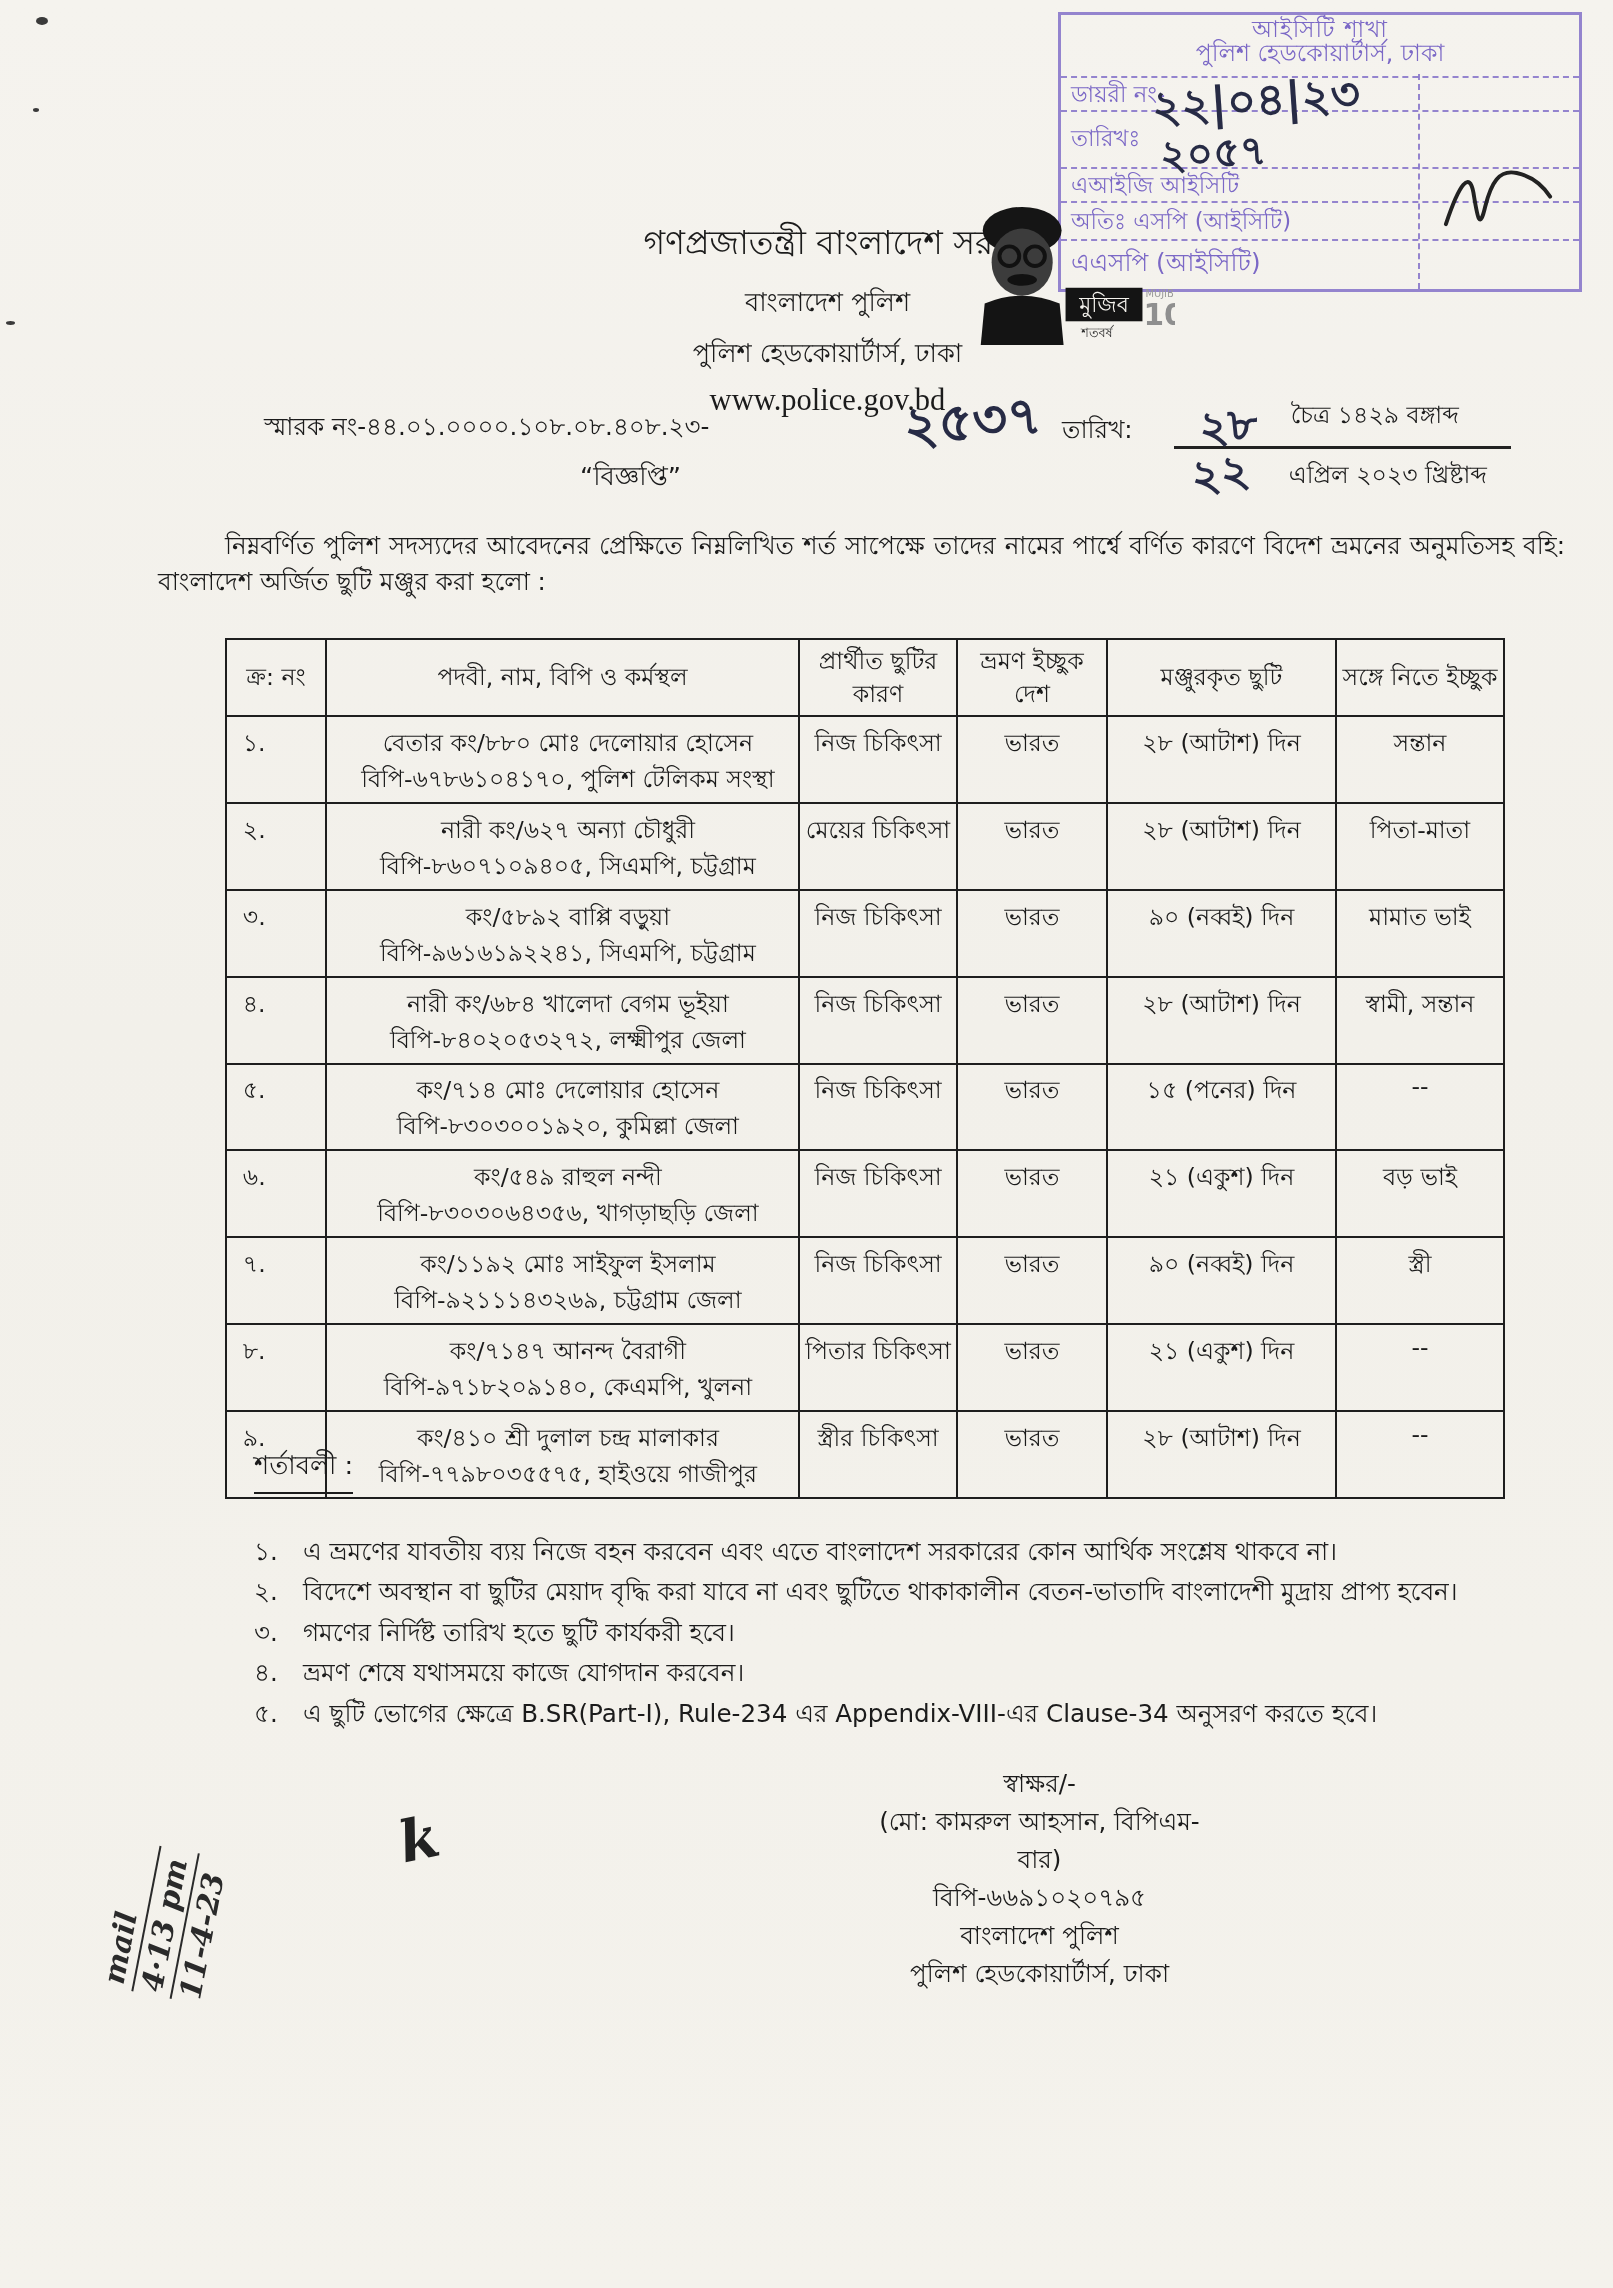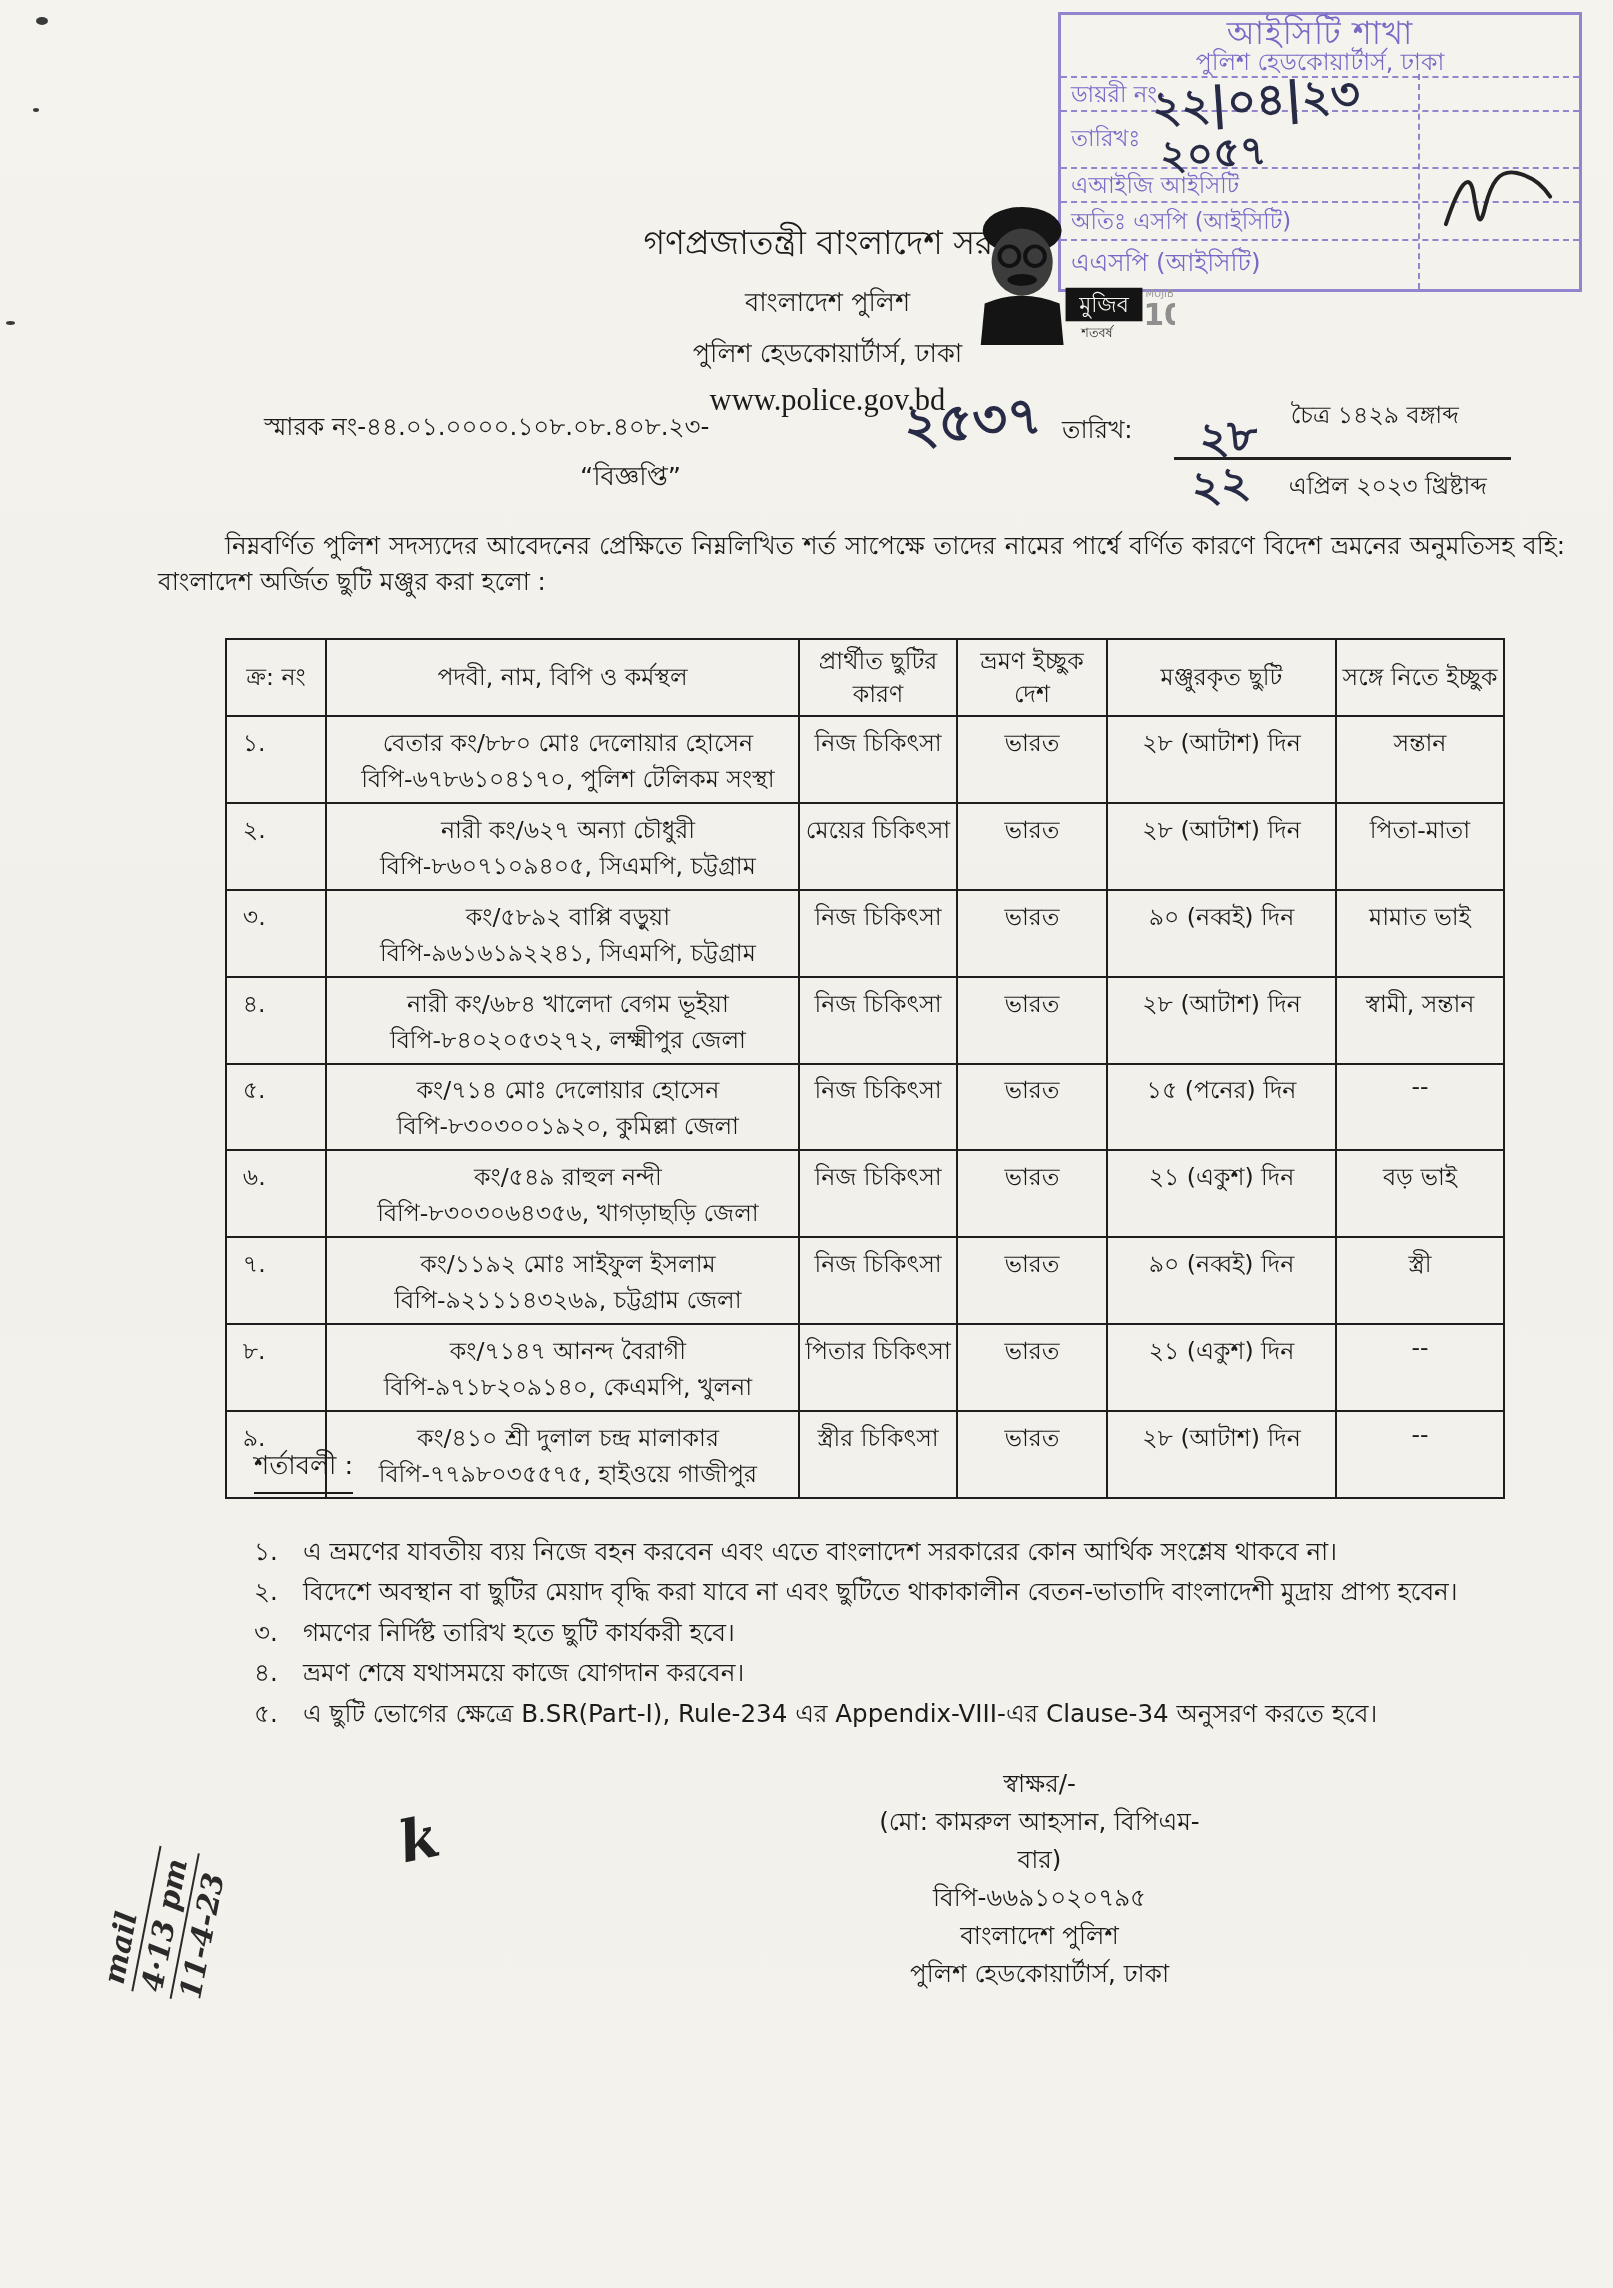--- a/index.html
+++ b/index.html
@@ -6,21 +6,21 @@
   .page{
     position:relative;width:1614px;height:2288px;margin:0 auto;overflow:hidden;
     background:linear-gradient(180deg,#f5f3ee 0%,#f2f0ea 45%,#f4f2ec 100%);
     font-family:"DejaVu Sans","Liberation Sans",sans-serif;color:#1b1b1b;
   }
   .speck{position:absolute;background:#3a3a3a;border-radius:50%;}
   
   .stamp{position:absolute;left:1058px;top:11.8px;width:518px;height:274px;
     border:3px solid rgba(124,104,198,.8);color:#7b68c6;z-index:2;}
   .stamp-title{height:59px;text-align:center;line-height:1.05;padding-top:2px;}
-  .stamp-title .t1{font-size:32px;letter-spacing:1px;}
+  .stamp-title .t1{font-size:23px;letter-spacing:1px;}
   .stamp-title .t2{font-size:23.6px;}
   .stamp-row{border-top:2px dashed rgba(124,104,198,.8);font-size:22.7px;padding-left:9.9px;box-sizing:border-box;}
   .r-date{height:57px;line-height:53px;}
   .r-diary{height:34px;line-height:32.5px;}
   .r-aig{height:34px;line-height:32.5px;}
   .r-addlsp{height:38px;line-height:36px;}
   .r-asp{height:47px;line-height:43px;font-size:24.6px;}
   .stamp-vdiv{position:absolute;left:357px;top:59px;bottom:0;border-left:2px dashed rgba(124,104,198,.8);}
   .hand{color:#272b45;font-weight:bold;}
   .stamp-hand-date{position:absolute;left:91px;top:51px;font-size:45px;transform:rotate(-4deg);z-index:3;}
@@ -35,21 +35,21 @@
   .hdr .h3{font-size:25.6px;margin-bottom:5.9px;}
   .hdr .web{font-size:30.5px;font-family:Liberation Serif, serif;}
   
   .memo-label{position:absolute;left:264px;top:408px;font-size:24.6px;}
   .memo-hand{position:absolute;left:904px;top:380px;font-size:53px;transform:rotate(-5deg);}
   .date-block{position:absolute;left:1062px;top:397px;display:flex;}
   .date-label{font-size:24.6px;padding-top:13.8px;}
   .frac{margin-left:41px;}
   .frac-top{display:flex;align-items:flex-end;gap:33px;border-bottom:3px solid #222;padding:0 23.6px 0 25.6px;}
   .frac-top .fh{font-size:45px;line-height:41px;transform:rotate(-6deg);}
-  .frac-top .fp{font-size:23.6px;padding-bottom:21px;}
+  .frac-top .fp{font-size:23.6px;padding-bottom:10px;}
   .frac-bot{display:flex;align-items:flex-start;gap:39px;padding:2px 23.6px 0 17.7px;}
   .frac-bot .fh{font-size:45px;line-height:45px;transform:rotate(-8deg);}
   .frac-bot .fp{font-size:23.6px;padding-top:5.9px;}
   .notice-title{position:absolute;left:527px;top:457px;width:207px;text-align:center;font-size:25.6px;}
   .intro{position:absolute;left:158px;top:528px;width:1407px;font-size:24.6px;line-height:36px;text-indent:67px;text-align:justify;}
   
   table.lv{position:absolute;left:225px;top:638px;width:1278px;border-collapse:collapse;table-layout:fixed;}
   .lv th,.lv td{border:2px solid #1e1e1e;font-weight:normal;}
   .lv th{font-size:23.6px;height:75px;text-align:center;vertical-align:middle;line-height:33px;padding:0 3.9px;}
   .lv td{font-size:23.6px;height:76px;vertical-align:top;padding-top:7.9px;}

